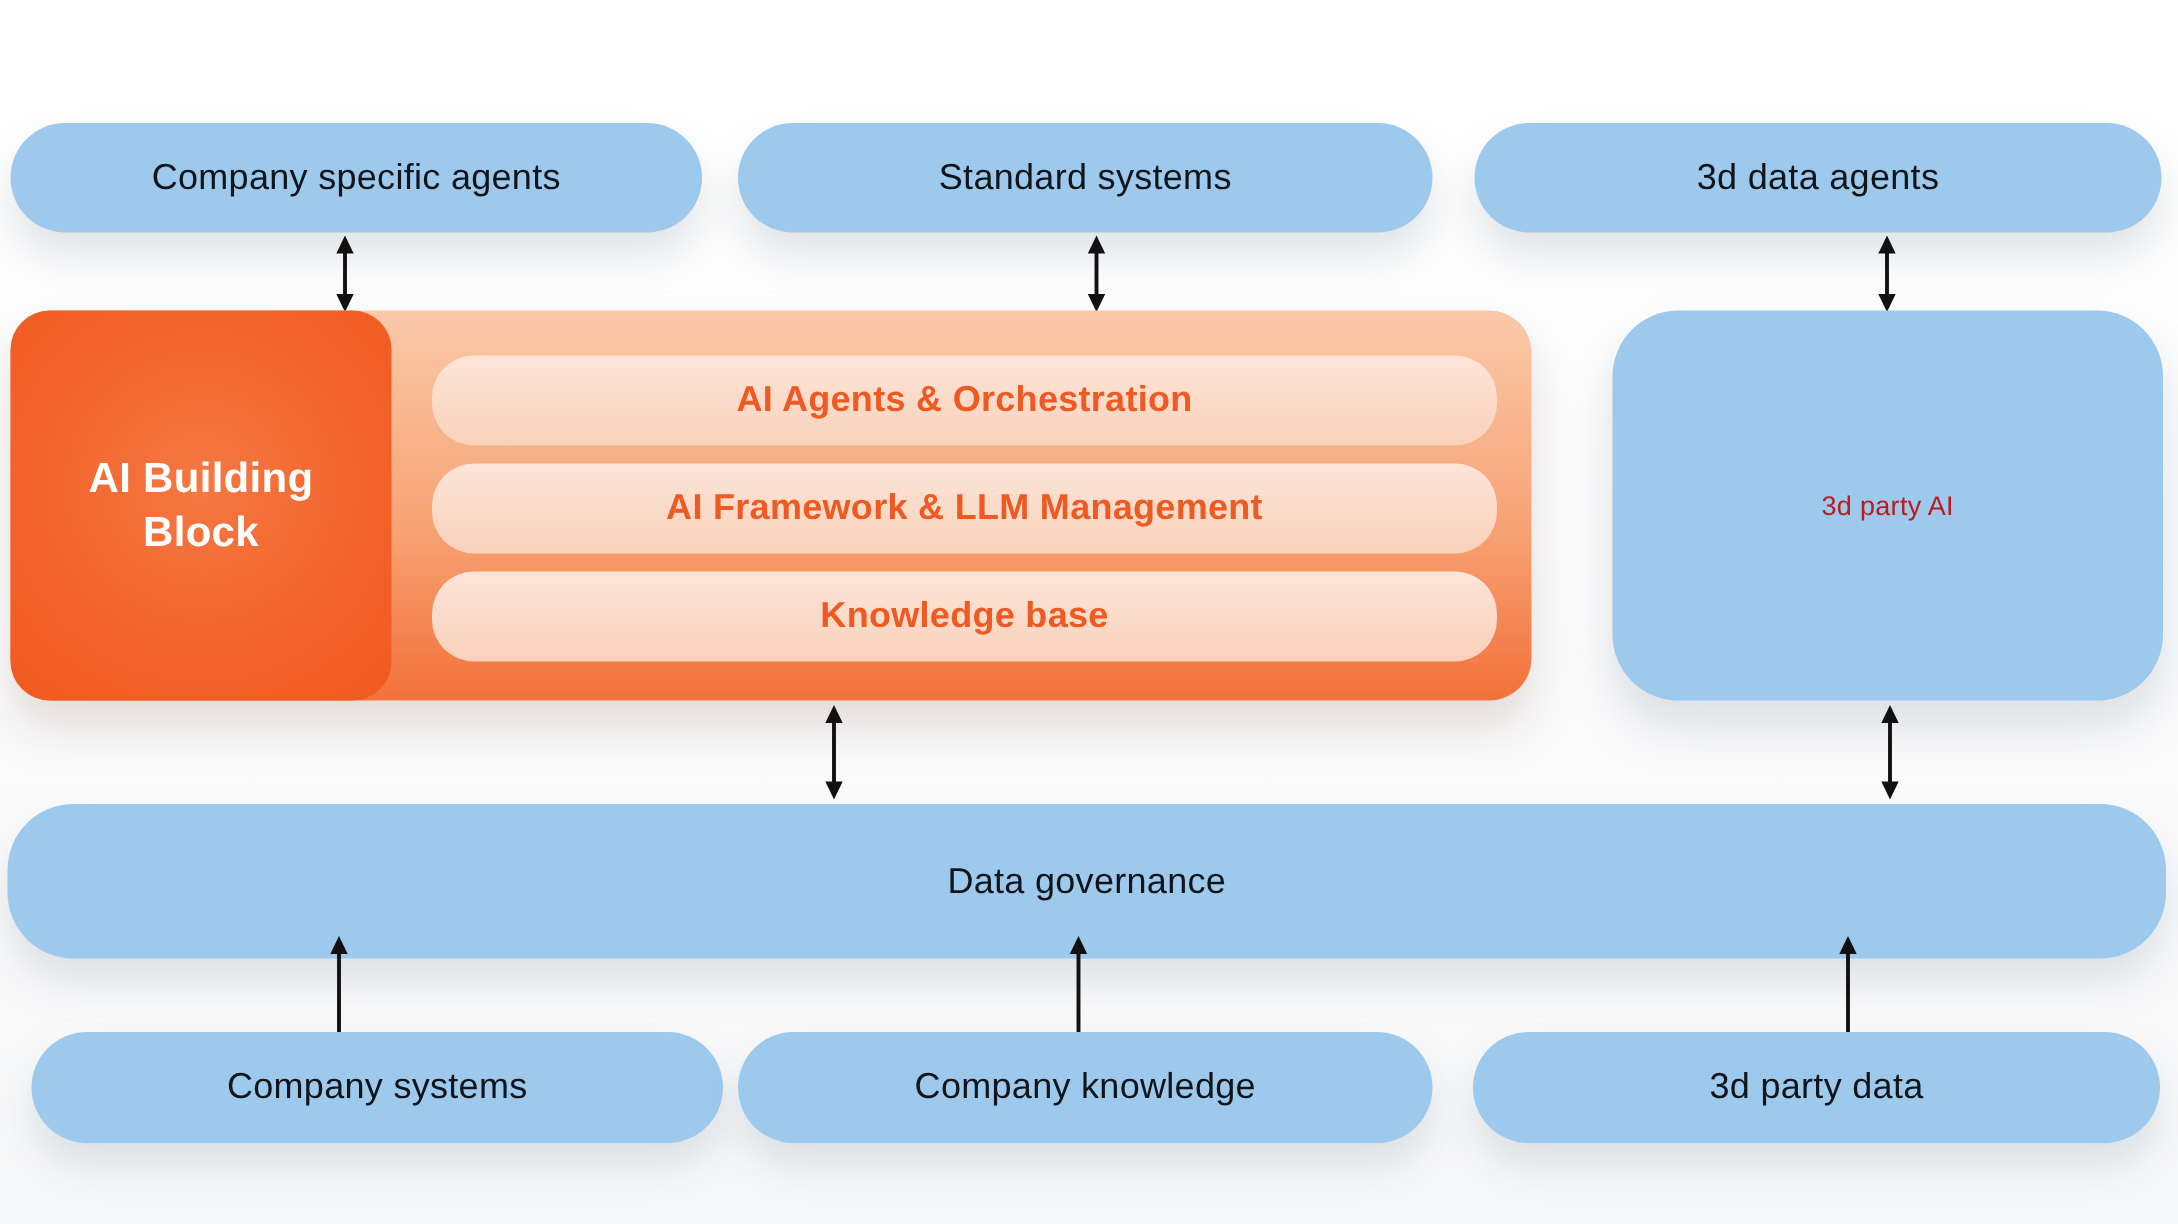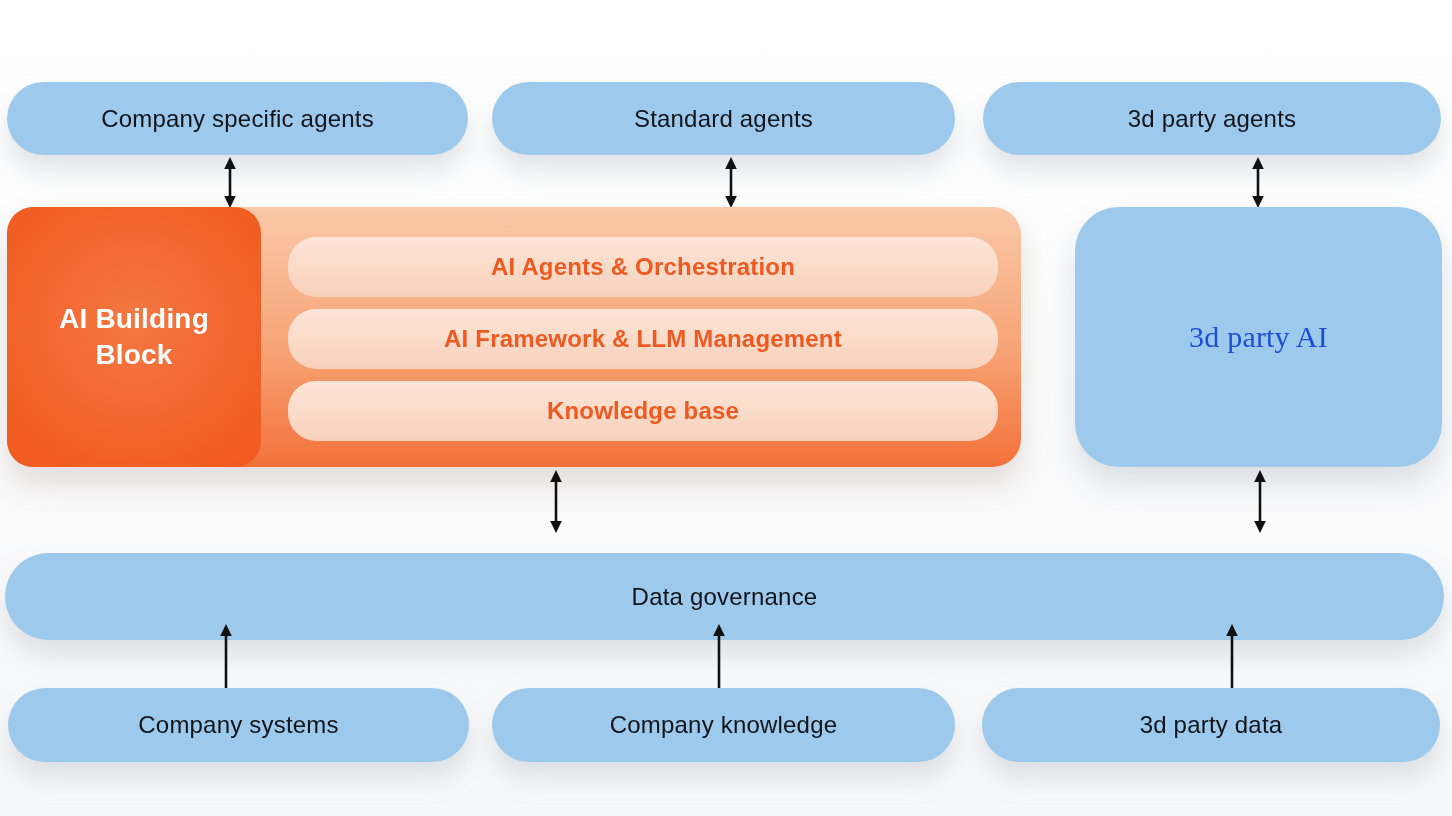--- a/index.html
+++ b/index.html
@@ -7,22 +7,22 @@
     position:relative;width:1452px;height:816px;overflow:hidden;
     background:linear-gradient(180deg,#ffffff 0%,#fbfbfc 60%,#f7f8f9 100%);
     font-family:"Liberation Sans",sans-serif;color:#16181d;padding-left:20px;
   }
   .node{position:absolute;display:flex;align-items:center;justify-content:center;text-align:center;}
   .pill-blue{
     background:#9cc9ec;border-radius:44px;font-size:24px;font-weight:500;color:#111419;
     box-shadow:0 16px 26px rgba(150,160,172,0.28);letter-spacing:.2px;
   }
   .box-blue{
-    background:#9cc9ec;border-radius:44px;font-size:30px;font-weight:500;color:#1d4ed8;
-    box-shadow:0 18px 30px rgba(150,160,172,0.30);letter-spacing:.2px;font-family:Liberation Serif, serif;
+    background:#9cc9ec;border-radius:44px;font-size:18px;font-weight:500;color:#b91c1c;
+    box-shadow:0 18px 30px rgba(150,160,172,0.30);letter-spacing:.2px;
   }
   .orange-container{
     position:absolute;left:7px;top:207px;width:1014px;height:260px;border-radius:28px;
     background:linear-gradient(180deg,#fac9a9 0%,#f7a375 55%,#f3713a 100%);
     box-shadow:0 18px 30px rgba(170,150,140,0.30);
   }
   .orange-block{
     position:absolute;left:7px;top:207px;width:254px;height:260px;border-radius:26px;
     background:radial-gradient(circle at 50% 45%,#f57843 0%,#f2632a 60%,#f0591e 100%);
     display:flex;align-items:center;justify-content:center;
@@ -40,24 +40,24 @@
 </style>
 </head>
 <body>
 
 <div class="canvas">
 
   <div class="node pill-blue" style="left:7px;top:82px;width:461px;height:73px;">
     <span>Company specific agents</span>
   </div>
   <div class="node pill-blue" style="left:492px;top:82px;width:463px;height:73px;">
-    <span>Standard agents</span>
+    <span>Standard systems</span>
   </div>
   <div class="node pill-blue" style="left:983px;top:82px;width:458px;height:73px;">
-    <span>3d party agents</span>
+    <span>3d data agents</span>
   </div>
 
   <div class="arrow" style="left:222px;top:157px;">
     <svg width="16" height="51" viewBox="0 0 16 51" fill="none">
       <line x1="8" y1="10" x2="8" y2="41" stroke="#111" stroke-width="2.6"></line>
       <path d="M8 0 L13.8 12 L2.2 12 Z" fill="#111"></path>
       <path d="M8 51 L13.8 39 L2.2 39 Z" fill="#111"></path>
     </svg>
   </div>
   <div class="arrow" style="left:723px;top:157px;">
@@ -101,21 +101,21 @@
     </svg>
   </div>
   <div class="arrow" style="left:1252px;top:470px;">
     <svg width="16" height="63" viewBox="0 0 16 63" fill="none">
       <line x1="8" y1="10" x2="8" y2="53" stroke="#111" stroke-width="2.6"></line>
       <path d="M8 0 L13.8 12 L2.2 12 Z" fill="#111"></path>
       <path d="M8 63 L13.8 51 L2.2 51 Z" fill="#111"></path>
     </svg>
   </div>
 
-  <div class="node pill-blue" style="left:5px;top:553px;width:1439px;height:87px;">
+  <div class="node pill-blue" style="left:5px;top:536px;width:1439px;height:103px;">
     <span>Data governance</span>
   </div>
 
   <div class="arrow" style="left:218px;top:624px;">
     <svg width="16" height="64" viewBox="0 0 16 64" fill="none">
       <line x1="8" y1="10" x2="8" y2="64" stroke="#111" stroke-width="2.6"></line>
       <path d="M8 0 L13.8 12 L2.2 12 Z" fill="#111"></path>
     </svg>
   </div>
   <div class="arrow" style="left:711px;top:624px;">
@@ -124,21 +124,21 @@
       <path d="M8 0 L13.8 12 L2.2 12 Z" fill="#111"></path>
     </svg>
   </div>
   <div class="arrow" style="left:1224px;top:624px;">
     <svg width="16" height="64" viewBox="0 0 16 64" fill="none">
       <line x1="8" y1="10" x2="8" y2="64" stroke="#111" stroke-width="2.6"></line>
       <path d="M8 0 L13.8 12 L2.2 12 Z" fill="#111"></path>
     </svg>
   </div>
 
-  <div class="node pill-blue" style="left:8px;top:688px;width:461px;height:74px;">
+  <div class="node pill-blue" style="left:21px;top:688px;width:461px;height:74px;">
     <span>Company systems</span>
   </div>
   <div class="node pill-blue" style="left:492px;top:688px;width:463px;height:74px;">
     <span>Company knowledge</span>
   </div>
   <div class="node pill-blue" style="left:982px;top:688px;width:458px;height:74px;align-items:center;">
     <span>3d party data</span>
   </div>
 
 </div>

